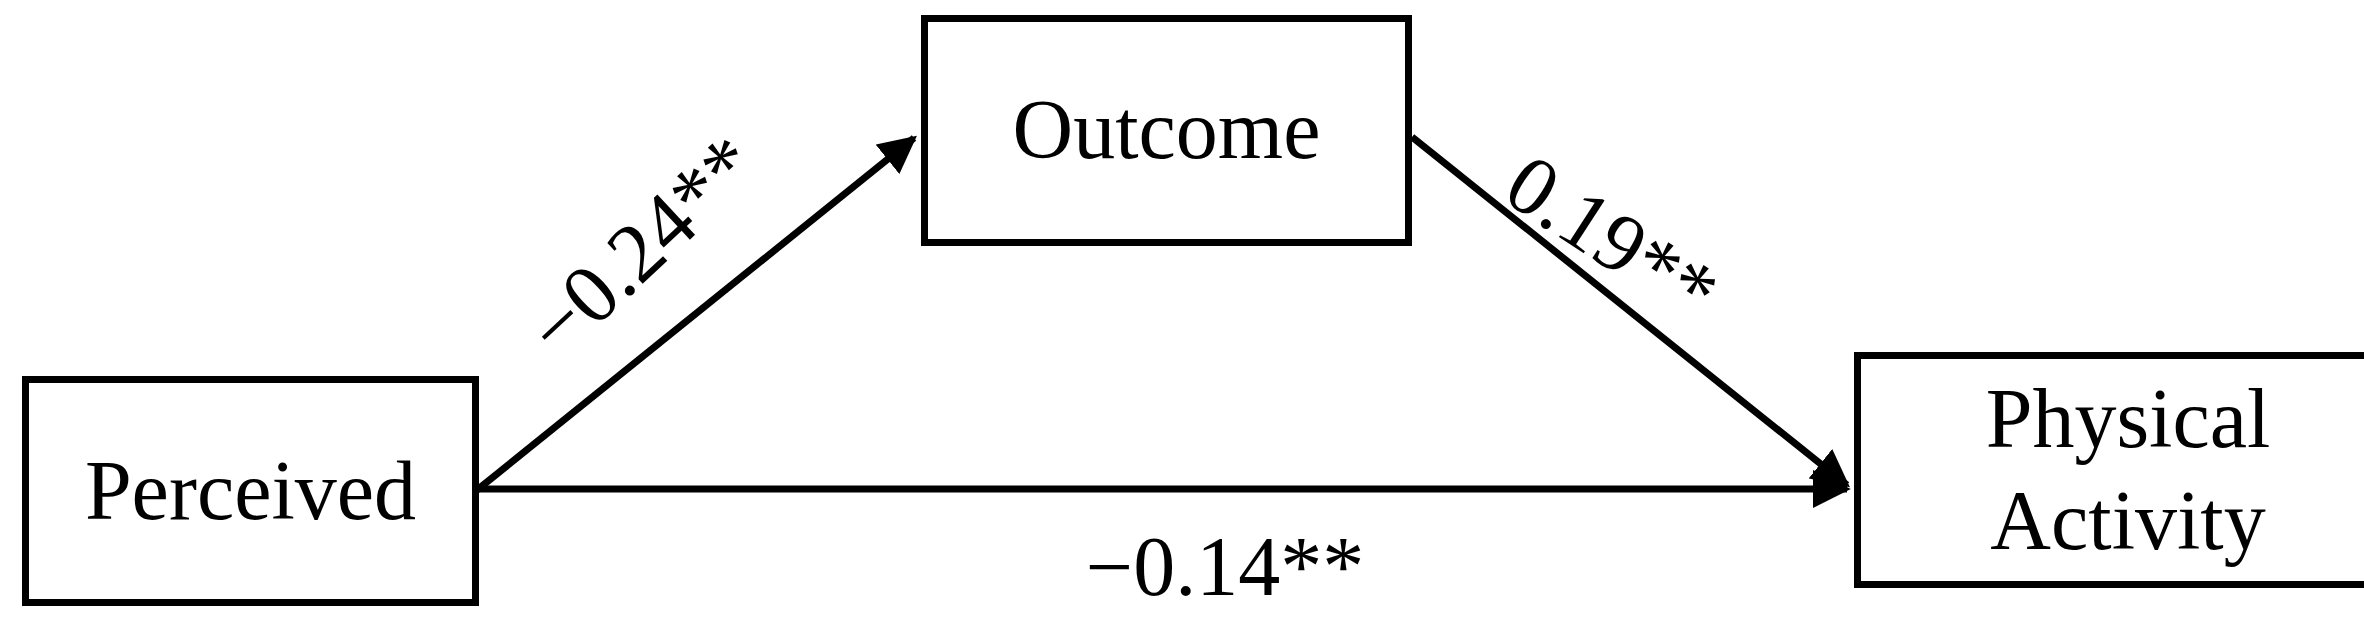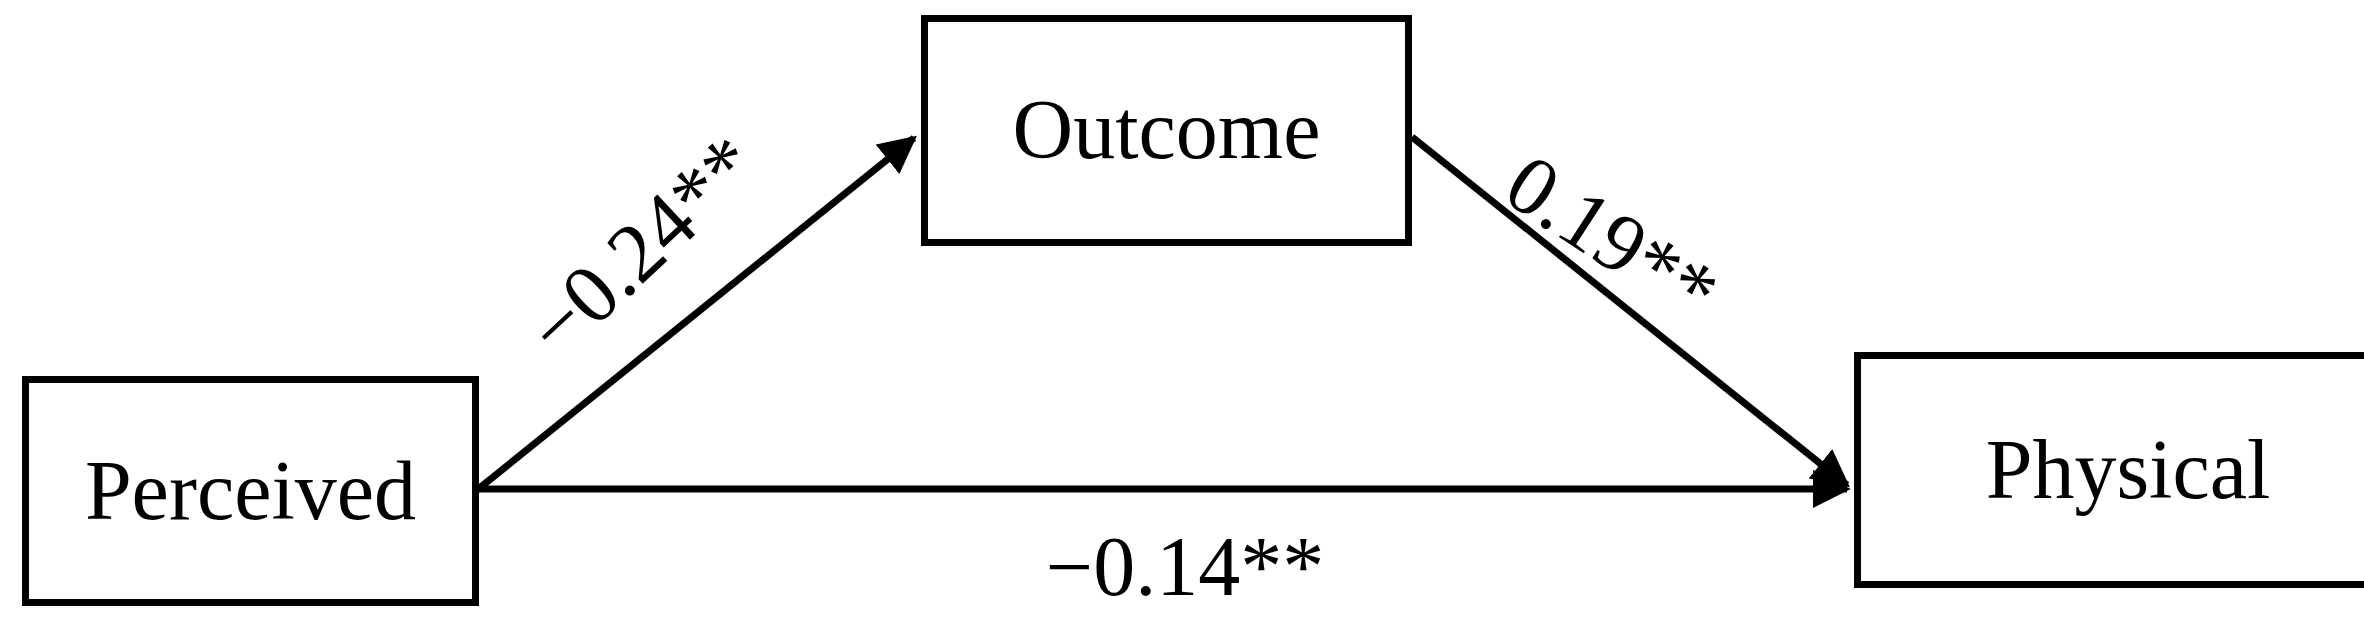--- a/index.html
+++ b/index.html
@@ -48,21 +48,21 @@
   }
   #label-a-path {
     left: 642px; top: 246px;
     transform: translate(-50%, -50%) rotate(-43deg);
   }
   #label-b-path {
     left: 1612px; top: 238px;
     transform: translate(-50%, -50%) rotate(33deg);
   }
   #label-c-path {
-    left: 1185px; top: 567px;
+    left: 1225px; top: 567px;
     transform: translate(-50%, -50%);
   }
 </style>
 </head>
 <body>
 
 <div id="canvas">
 
   <svg id="arrow-layer" viewBox="0 0 2364 634" xmlns="http://www.w3.org/2000/svg">
     <defs>
@@ -78,20 +78,21 @@
   <div class="node" id="node-perceived-stress">
     <span>Perceived</span>
   </div>
 
   <div class="node" id="node-outcome-expectation">
     <span>Outcome</span>
   </div>
 
   <div class="node" id="node-physical-activity">
     <span>Physical</span>
+    <span>Activity</span>
   </div>
 
   <div class="path-label" id="label-a-path">−0.24**</div>
 
   <div class="path-label" id="label-b-path">0.19**</div>
 
   <div class="path-label" id="label-c-path">−0.14**</div>
 
 </div>
 

